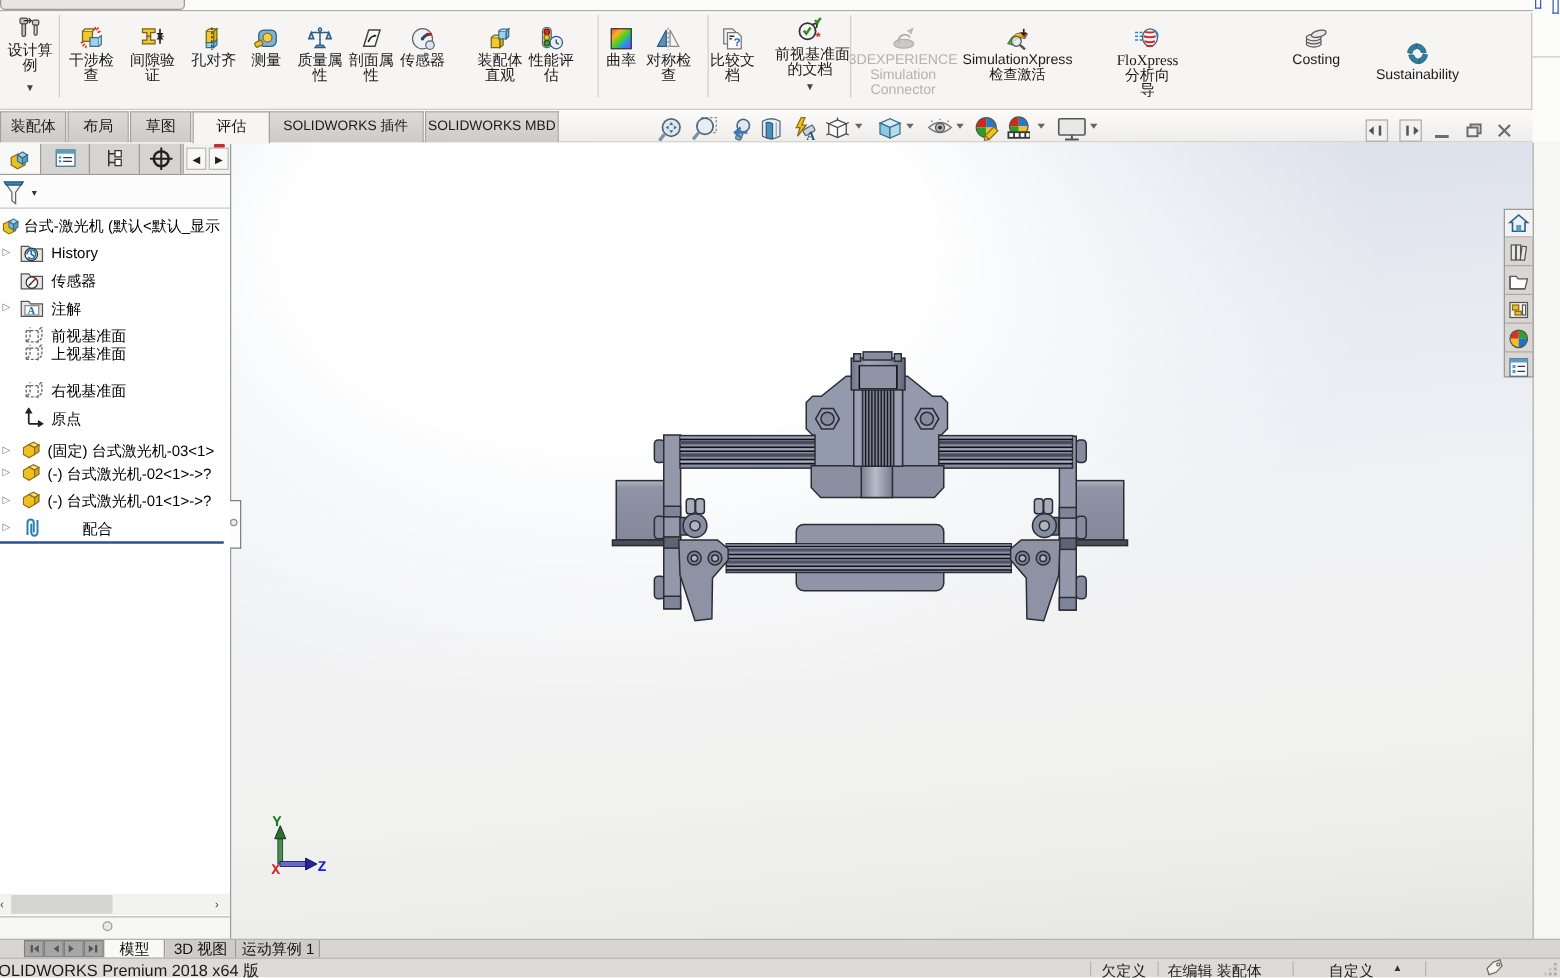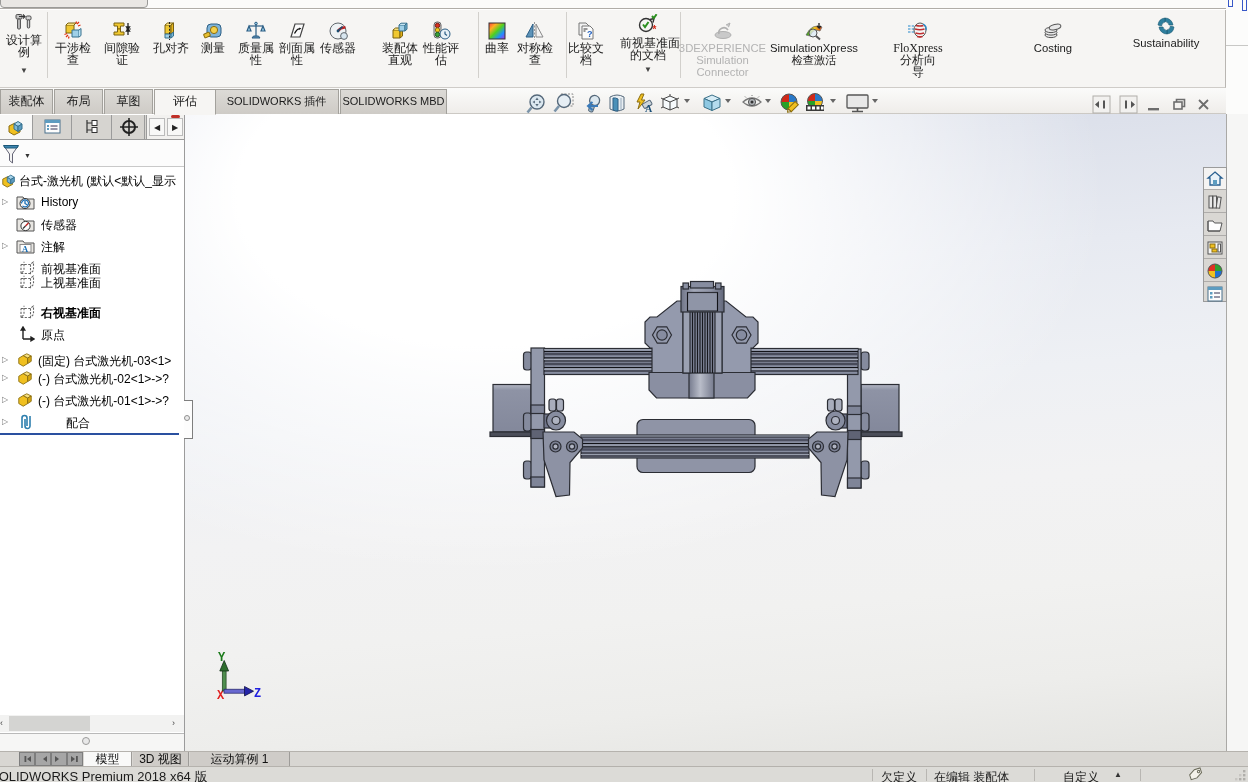--- a/index.html
+++ b/index.html
@@ -302,21 +302,21 @@
         <g fill="#e8e8e8" stroke="#555">
           <ellipse cx="9" cy="14" rx="6" ry="2.6"></ellipse>
           <ellipse cx="9" cy="11.5" rx="6" ry="2.6"></ellipse>
           <ellipse cx="9" cy="9" rx="6" ry="2.6"></ellipse>
           <ellipse cx="13" cy="6" rx="6" ry="2.6" transform="rotate(-14 13 6)"></ellipse>
         </g>
       </svg>
       <div>Costing</div>
     </div>
 
-    <div class="ritem" style="left:1100px;top:6px;width:68px;font-size:11.3px;margin-left:32px;">
+    <div class="ritem" style="left:1100px;top:23px;width:68px;font-size:11.3px;">
       <svg class="ric" width="20" height="20" viewBox="0 0 20 20">
         <g fill="#2e7f9e" stroke="#1a5871" stroke-width="0.6">
           <path d="M9 2 a8 8 0 0 1 8 7 l-4 0 a4.5 4.5 0 0 0-4-3.5 z"></path>
           <path d="M18 11 a8 8 0 0 1-7 7 l0-4 a4.5 4.5 0 0 0 3.5-4 z"></path>
           <path d="M11 18 a8 8 0 0 1-8-7 l4 0 a4.5 4.5 0 0 0 4 3.5 z"></path>
           <path d="M2 9 a8 8 0 0 1 7-7 l0 4 a4.5 4.5 0 0 0-3.5 4 z"></path>
         </g>
       </svg>
       <div>Sustainability</div>
     </div>
@@ -574,21 +574,21 @@
         <span class="txt" style="left:41px;">前视基准面</span>
       </div>
       <div class="trow" style="top:157px;">
         <svg width="16" height="16" viewBox="0 0 16 16" style="position:absolute;left:19px;top:3px;">
           <g fill="none" stroke="#666" stroke-width="1.1" stroke-dasharray="2.2 1.4">
             <path d="M2 4.5 h9.5 l3-3 M11.5 4.5 v9 l3-3 v-9 M11.5 13.5 H2 l3-3 V1.8 M2 13.5 v-9"></path>
           </g>
         </svg>
         <span class="txt" style="left:41px;">上视基准面</span>
       </div>
-      <div class="trow" style="top:187px;font-weight:bold;">
+      <div class="trow" style="top:187px;">
         <svg width="16" height="16" viewBox="0 0 16 16" style="position:absolute;left:19px;top:3px;">
           <g fill="none" stroke="#666" stroke-width="1.1" stroke-dasharray="2.2 1.4">
             <path d="M2 4.5 h9.5 l3-3 M11.5 4.5 v9 l3-3 v-9 M11.5 13.5 H2 l3-3 V1.8 M2 13.5 v-9"></path>
           </g>
         </svg>
         <span class="txt" style="left:41px;">右视基准面</span>
       </div>
       <div class="trow" style="top:209px;">
         <svg width="16" height="16" viewBox="0 0 16 16" style="position:absolute;left:19px;top:3px;">
           <g stroke="#222" stroke-width="1.4" fill="#222">
@@ -856,21 +856,21 @@
         <path d="M12 4 l-4 3 l4 3 z"></path>
         <rect x="5.5" y="4" width="1.8" height="6"></rect>
         <path d="M28 4 l-4 3 l4 3 z"></path>
         <path d="M36 4 l4 3 l-4 3 z"></path>
         <path d="M52 4 l4 3 l-4 3 z"></path>
         <rect x="57" y="4" width="1.8" height="6"></rect>
       </g>
     </svg>
     <div class="btab active" style="left:84px;width:48px;">模型</div>
     <div class="btab" style="left:133px;width:56px;">3D 视图</div>
-    <div class="btab" style="left:190px;width:100px;">运动算例 1</div>
+    <div class="btab" style="left:190px;width:66px;">运动算例 1</div>
   </div>
 
   <div class="abs" style="left:1226px;top:0;width:22px;height:114px;background:#fcfcfb;">
     <div style="position:absolute;left:0;top:45px;width:22px;height:1px;background:#c8c8c6;"></div>
     <div style="position:absolute;left:2px;top:0px;width:5px;height:7px;border:1px solid #3858c8;border-top:none;"></div>
     <div style="position:absolute;left:16px;top:0px;width:5px;height:11px;border:1px solid #3858c8;border-top:none;"></div>
   </div>
   <div class="abs" id="status">
     <span style="position:absolute;left:-10px;top:1px;font-size:13px;">SOLIDWORKS Premium 2018 x64 版</span>
     <span style="position:absolute;left:881px;top:2px;">欠定义</span>

